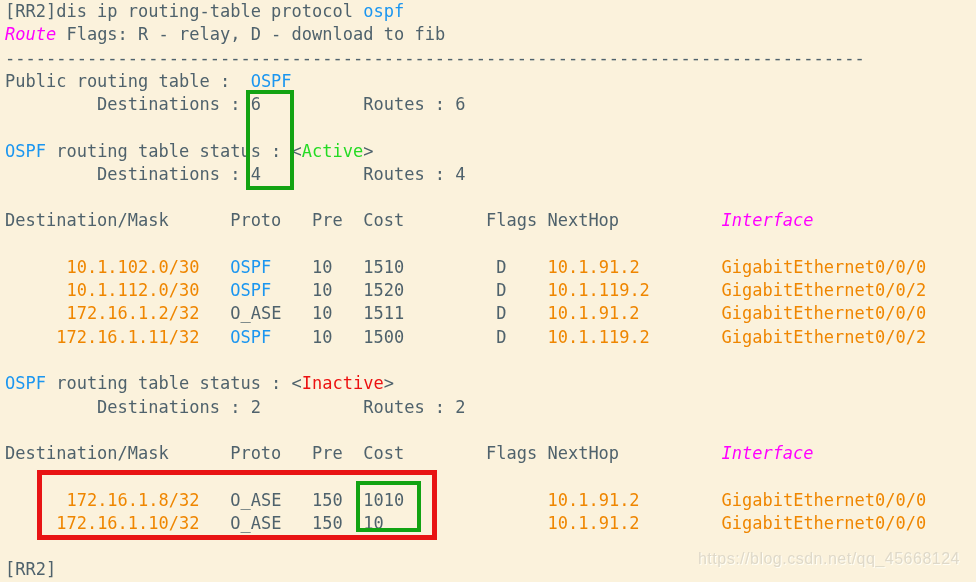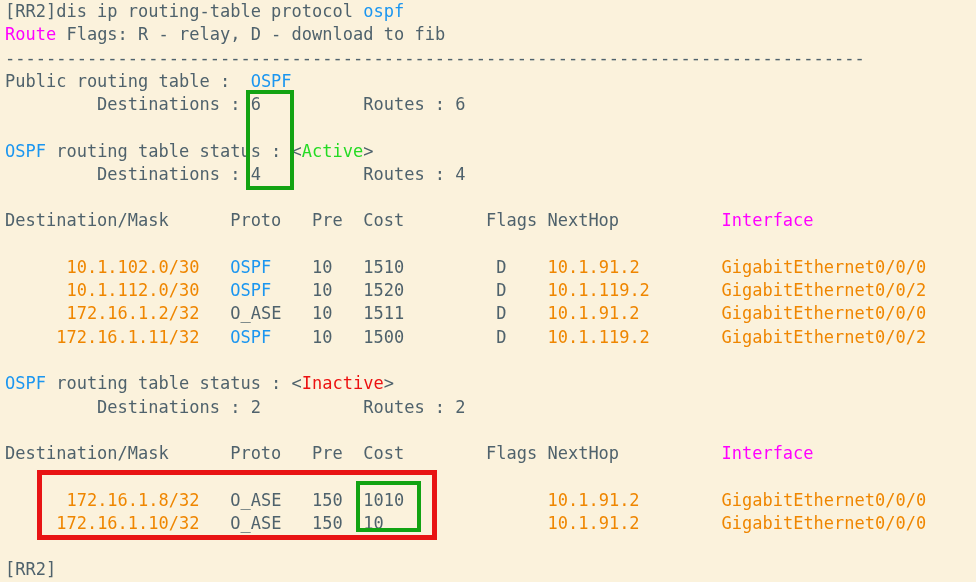--- a/index.html
+++ b/index.html
@@ -19,21 +19,21 @@
     margin: 0;
     padding: 0 0 0 5px;
     font-family: "DejaVu Sans Mono", "Liberation Mono", monospace;
     font-size: 17px;
     line-height: 23.28px;
     color: var(--fg, #4F626C);
   }
   .ln { white-space: pre; height: 23.28px; }
   .c-d { color: var(--fg, #4F626C); }
   .c-b { color: var(--blue, #1B96F0); font-weight: bold; }
-  .c-m { color: var(--magenta, #FF00FF); }
+  .c-m { color: var(--magenta, #FF00FF); font-style: italic; }
   .c-o { color: var(--orange, #EF8600); text-align: right; }
   .c-g { color: var(--green, #24DB24); font-weight: bold; }
   .c-r { color: var(--red, #EC1111); font-weight: bold; }
   .c-b, .c-m, .c-g, .c-r { font-weight: normal; }
   .box {
     position: absolute;
     box-sizing: border-box;
     background: transparent;
     pointer-events: none;
   }
@@ -61,13 +61,14 @@
   }
 </style>
 </head>
 <body>
 
 <div class="screen">
   <pre class="term" id="term"><div class="ln"><span class="c-d">[RR2]dis ip routing-table protocol </span><span class="c-b">ospf</span></div><div class="ln"><span class="c-m">Route</span><span class="c-d"> Flags: R - relay, D - download to fib</span></div><div class="ln"><span class="c-d">------------------------------------------------------------------------------------</span></div><div class="ln"><span class="c-d">Public routing table :  </span><span class="c-b">OSPF</span></div><div class="ln"><span class="c-d">         Destinations : 6          Routes : 6</span></div><div class="ln"> </div><div class="ln"><span class="c-b">OSPF</span><span class="c-d"> routing table status : &lt;</span><span class="c-g">Active</span><span class="c-d">&gt;</span></div><div class="ln"><span class="c-d">         Destinations : 4          Routes : 4</span></div><div class="ln"> </div><div class="ln"><span class="c-d">Destination/Mask      Proto   Pre  Cost        Flags NextHop          </span><span class="c-m">Interface</span></div><div class="ln"> </div><div class="ln"><span class="c-d">      </span><span class="c-o">10.1.102.0/30</span><span class="c-d">   </span><span class="c-b">OSPF</span><span class="c-d">    10   1510         D    </span><span class="c-o">10.1.91.2</span><span class="c-d">        </span><span class="c-o">GigabitEthernet0/0/0</span></div><div class="ln"><span class="c-d">      </span><span class="c-o">10.1.112.0/30</span><span class="c-d">   </span><span class="c-b">OSPF</span><span class="c-d">    10   1520         D    </span><span class="c-o">10.1.119.2</span><span class="c-d">       </span><span class="c-o">GigabitEthernet0/0/2</span></div><div class="ln"><span class="c-d">      </span><span class="c-o">172.16.1.2/32</span><span class="c-d">   O_ASE   10   1511         D    </span><span class="c-o">10.1.91.2</span><span class="c-d">        </span><span class="c-o">GigabitEthernet0/0/0</span></div><div class="ln"><span class="c-d">     </span><span class="c-o">172.16.1.11/32</span><span class="c-d">   </span><span class="c-b">OSPF</span><span class="c-d">    10   1500         D    </span><span class="c-o">10.1.119.2</span><span class="c-d">       </span><span class="c-o">GigabitEthernet0/0/2</span></div><div class="ln"> </div><div class="ln"><span class="c-b">OSPF</span><span class="c-d"> routing table status : &lt;</span><span class="c-r">Inactive</span><span class="c-d">&gt;</span></div><div class="ln"><span class="c-d">         Destinations : 2          Routes : 2</span></div><div class="ln"> </div><div class="ln"><span class="c-d">Destination/Mask      Proto   Pre  Cost        Flags NextHop          </span><span class="c-m">Interface</span></div><div class="ln"> </div><div class="ln"><span class="c-d">      </span><span class="c-o">172.16.1.8/32</span><span class="c-d">   O_ASE   150  1010              </span><span class="c-o">10.1.91.2</span><span class="c-d">        </span><span class="c-o">GigabitEthernet0/0/0</span></div><div class="ln"><span class="c-d">     </span><span class="c-o">172.16.1.10/32</span><span class="c-d">   O_ASE   150  10                </span><span class="c-o">10.1.91.2</span><span class="c-d">        </span><span class="c-o">GigabitEthernet0/0/0</span></div><div class="ln"> </div><div class="ln"><span class="c-d">[RR2]</span></div></pre>
   <div class="box" id="box-counts"></div>
   <div class="box" id="box-inactive"></div>
   <div class="box" id="box-costs"></div>
+  <div class="watermark">https://blog.csdn.net/qq_45668124</div>
 </div>
 
 </body></html>

